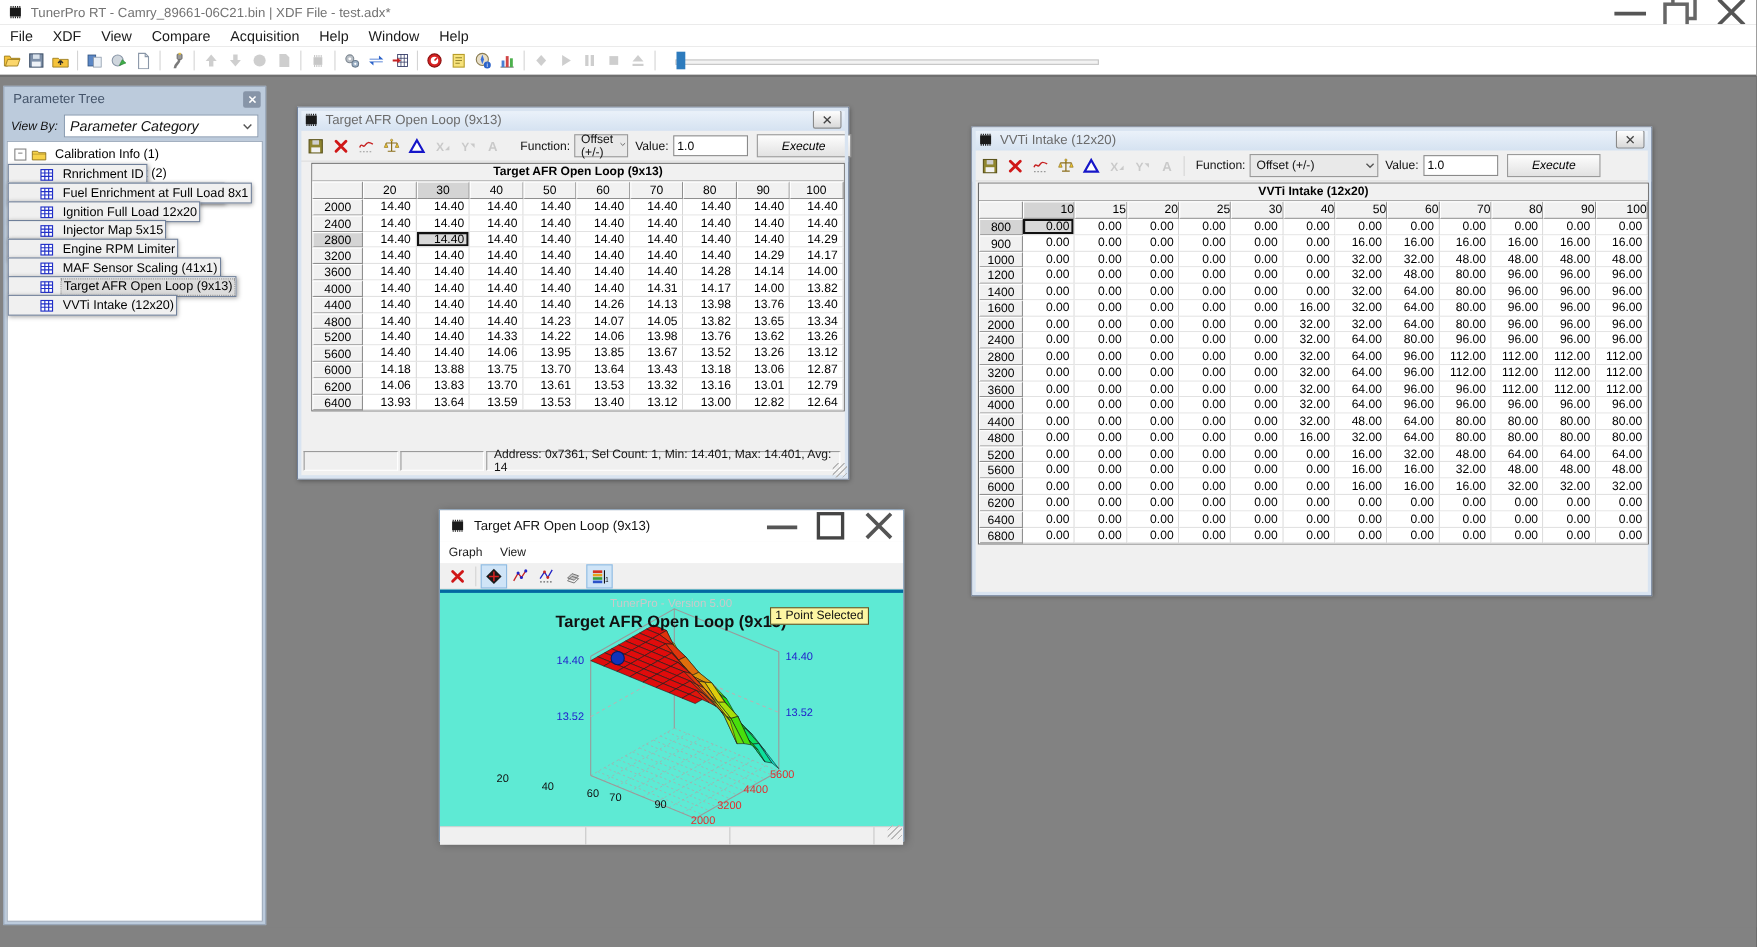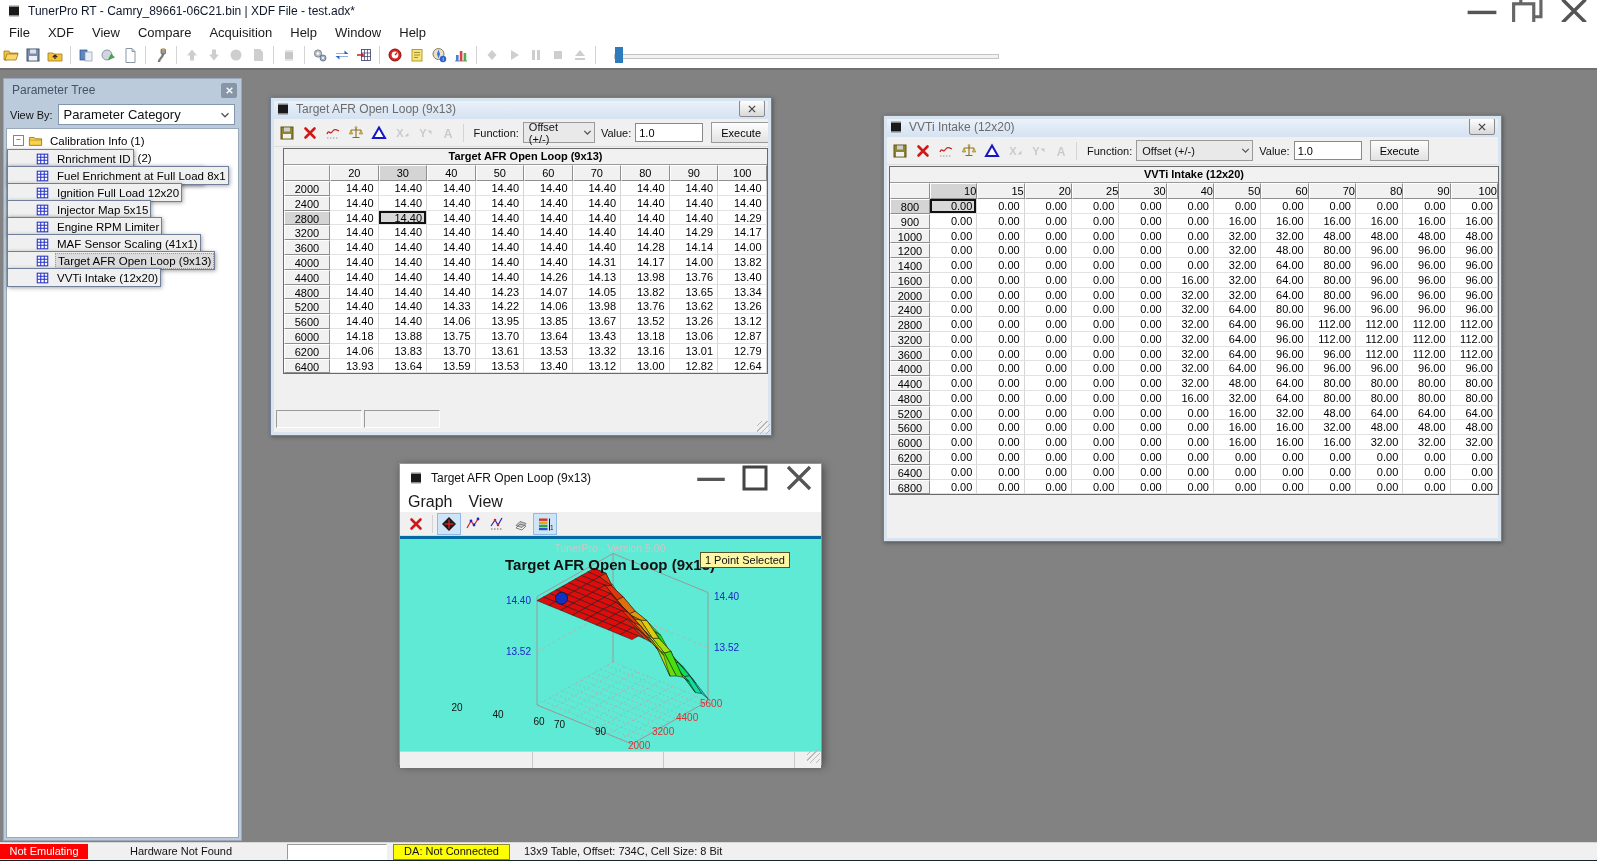--- a/index.html
+++ b/index.html
@@ -1,42 +1,42 @@
 <!DOCTYPE html>
 <html><head>
 <meta charset="utf-8">
 <style>
   html,body{margin:0;padding:0;background:#555;}
   .app{position:relative;width:1597px;height:861px;background:#828282;overflow:hidden;
        font-family:"Liberation Sans",sans-serif;-webkit-font-smoothing:antialiased;}
   
   .titlebar{position:absolute;left:0;top:0;right:0;height:22px;background:#fff;display:flex;align-items:center;}
   .titlebar .icon16{margin:0 6px 0 6px;}
-  .title-text{font-size:12px;color:#0f172a;}
+  .title-text{font-size:12px;color:#737373;}
   .win-btns{margin-left:auto;display:flex;}
   .win-btn{width:46px;height:22px;display:flex;align-items:center;justify-content:center;}
   .menubar{position:absolute;left:0;top:22px;right:0;height:20px;background:#fff;display:flex;align-items:center;}
   .menu-item{font-size:13px;color:#1a1a1a;padding:0 9px;}
   .toolbar{position:absolute;left:0;top:42px;right:0;height:26px;background:#fff;display:flex;align-items:center;border-bottom:1px solid #e0e0e0;}
   .tbi{width:22px;height:20px;display:inline-flex;align-items:center;justify-content:center;}
   .tbi svg{width:16px;height:16px;}
   .tbi.dis{opacity:.55;}
   .tsep{width:1px;height:18px;background:#d4d4d4;margin:0 4px;}
   .slider-wrap{margin-left:14px;width:385px;height:20px;position:relative;}
   .slider-track{position:absolute;left:0;right:0;top:9px;height:3px;background:#f2f2f2;border:1px solid #c4c4c4;}
   .slider-handle{position:absolute;left:1px;top:2px;width:8px;height:16px;background:#2d7bbd;}
   
   .mdi{position:absolute;left:0;top:68px;right:0;bottom:18px;background:#828282;border-top:2px solid #6f6f6f;}
   
   .sidebar{position:absolute;left:3px;top:8px;width:237px;bottom:2px;background:#bccbdc;border:1px solid #9aa8ba;display:flex;flex-direction:column;}
   .sb-header{height:22px;display:flex;align-items:center;padding:0 4px 0 8px;}
   .sb-title{font-size:12px;color:#44546a;flex:1;}
   .sb-close{width:16px;height:15px;background:#8795a8;border-radius:2px;display:flex;align-items:center;justify-content:center;}
   .sb-close svg{width:9px;height:9px;}
-  .sb-viewby{height:27px;display:flex;align-items:center;padding:0 6px;gap:5px;}
+  .sb-viewby{height:27px;display:flex;align-items:center;padding:0 6px;gap:5px;font-style:italic;}
   .sb-viewby-label{font-size:11px;color:#111;}
   .dropdown{flex:1;height:19px;background:#fff;border:1px solid #8296ad;display:flex;align-items:center;font-size:13px;color:#111;padding-left:5px;}
   .dropdown .chev{margin-left:auto;margin-right:2px;width:14px;height:14px;}
   .sb-tree{flex:1;background:#fff;margin:0 2px 2px 2px;border:1px solid #9aa8ba;overflow:hidden;padding-top:3px;}
   .tree-row{height:17px;display:flex;align-items:center;font-size:11.5px;color:#000;white-space:nowrap;}
   .tree-row .expander{width:9px;height:9px;border:1px solid #848484;background:#fff;font-size:8px;line-height:7px;text-align:center;color:#333;margin:0 4px 0 6px;flex:none;}
   .tree-row .ticon{width:16px;height:14px;margin-right:4px;flex:none;display:inline-flex;align-items:center;}
   .tree-row .ticon svg{width:15px;height:14px;}
   .tree-row.child{padding-left:27px;}
   .pi-glyph{font-weight:bold;font-size:14px;font-family:"DejaVu Serif",serif;line-height:12px;}
@@ -49,21 +49,21 @@
   .c-title .icon16{margin-right:5px;}
   .c-title-text{font-size:12px;color:#6b6b6b;flex:1;}
   .c-close{width:24px;height:15px;background:linear-gradient(#fefefe,#d9d9d9);border:1px solid #8a8a8a;border-radius:2px;display:flex;align-items:center;justify-content:center;margin-right:2px;}
   .c-close svg{width:10px;height:10px;}
   .c-toolbar{height:27px;display:flex;align-items:center;background:#f0f0f0;border-bottom:1px solid #ddd;padding-left:4px;}
   .c-toolbar .tbi{width:23px;height:21px;}
   .fn-label{font-size:11px;color:#111;margin:0 4px 0 6px;}
   .fn-select{width:110px;height:19px;background:#e9e9e9;border:1px solid #9a9a9a;display:flex;align-items:center;font-size:11px;padding-left:5px;color:#111;}
   .fn-select .chev{margin-left:auto;width:13px;height:13px;}
   .fn-input{width:60px;height:15px;border:1px solid #8a8a8a;font-size:11px;font-family:"Liberation Sans",sans-serif;padding:1px 3px;}
-  .fn-exec{height:19px;background:linear-gradient(#fdfdfd,#e2e2e2);border:1px solid #9a9a9a;font-size:11px;padding:0 9px;margin-left:8px;display:flex;align-items:center;}
+  .fn-exec{height:19px;background:linear-gradient(#fdfdfd,#e2e2e2);border:1px solid #9a9a9a;font-size:11px;padding:0 22px;margin-left:8px;display:flex;align-items:center;font-style:italic;}
   
   .vtable{position:absolute;border:1px solid #6a6a6a;background:#fff;}
   .t-title{height:15px;background:#f1f1f1;border-bottom:1px solid #9a9a9a;font-size:11px;font-weight:bold;text-align:center;line-height:15px;color:#000;}
   .t-row{display:flex;}
   .t-corner,.t-colh,.t-rowh{background:#f1f1f1;border:1px solid;border-color:#ffffff #8f8f8f #8f8f8f #ffffff;box-sizing:border-box;font-size:11px;text-align:center;color:#000;}
   .t-colh.selhdr,.t-rowh.selhdr{background:#d4d4d4;}
   .t-cell{background:#fff;border-right:1px solid #d6d6d6;border-bottom:1px solid #e2e2e2;box-sizing:border-box;font-size:11px;text-align:right;padding-right:4px;color:#000;}
   .t-cell.selcell{box-shadow:inset 0 0 0 2px #111;background:#d9d9d9;}
   .afr-t .t-corner,.afr-t .t-rowh{width:46px;flex:none;}
   .afr-t .t-colh,.afr-t .t-cell{width:48.5px;flex:none;}
@@ -78,21 +78,21 @@
   .c-status .sec.txt{flex:1;display:flex;align-items:center;padding-left:6px;}
   .grip{position:absolute;right:1px;bottom:1px;width:13px;height:13px;
         background:repeating-linear-gradient(135deg,transparent 0 3px,#b8b8b8 3px 4px);}
   
   .gwin{position:absolute;background:#f0f0f0;border:1px solid #7f9ab5;box-shadow:2px 2px 8px rgba(0,0,0,.4);}
   .g-title{height:28px;background:#fff;display:flex;align-items:center;padding-left:8px;}
   .g-title .icon16{margin-right:7px;}
   .g-title-text{font-size:12px;color:#111;flex:1;}
   .g-ctl{width:44px;height:28px;display:flex;align-items:center;justify-content:center;}
   .g-menu{height:20px;background:#fff;display:flex;align-items:center;}
-  .g-menu .menu-item{font-size:16px;padding:0 8px;}
+  .g-menu .menu-item{font-size:11px;padding:0 8px;}
   .g-toolbar{height:23px;background:#f0f0f0;display:flex;align-items:center;padding-left:4px;border-bottom:1px solid #dcdcdc;}
   .g-toolbar .tbi{width:22px;height:20px;border:1px solid transparent;}
   .g-toolbar .tbi.act{background:#cfe4f7;border:1px solid #90bbe2;}
   .g-plot{position:relative;background:#5eead4;border-top:3px solid #0369a1;}
   .g-badge{position:absolute;right:31px;top:13px;background:#fdf6a3;border:1px solid #55552a;font-size:11px;color:#111;padding:1px 4px;}
   .g-status{height:16px;background:#f0f0f0;border-top:1px solid #d0d0d0;display:flex;}
   .g-status .sec{border-right:1px solid #c8c8c8;}
   
   .statusbar{position:absolute;left:0;bottom:0;right:0;height:18px;background:#f0f0f0;border-top:1px solid #d7d7d7;font-size:11px;color:#111;}
   .sb-red{position:absolute;left:0;top:1px;width:88px;height:15px;background:#f00;color:#fff;text-align:center;line-height:15px;}
@@ -747,20 +747,21 @@
             <span class="t-cell">13.40</span>
             <span class="t-cell">13.12</span>
             <span class="t-cell">13.00</span>
             <span class="t-cell">12.82</span>
             <span class="t-cell">12.64</span>
           </div>
         </div>
       <div class="c-status">
         <span class="sec" style="width:86px;"></span>
         <span class="sec" style="width:76px;"></span>
+        <span class="sec txt">Address: 0x7361, Sel Count: 1, Min: 14.401, Max: 14.401, Avg: 14</span>
       </div>
       <div class="grip"></div>
     </div>
 
     <div class="child" style="left:883px;top:45px;width:617px;height:425px;">
       <div class="c-frame"></div>
       <div class="c-title">
         <span class="icon16">
             <svg viewBox="0 0 16 16">
               <rect x="3" y="4" width="10" height="8" fill="#1a1a1a"></rect>
@@ -1379,22 +1380,14 @@
         <span class="sec" style="width:132px;"></span>
         <span class="sec" style="width:130px;"></span>
         <span class="sec" style="width:130px;"></span>
         <span class="sec" style="flex:1;border-right:none;"></span>
       </div>
       <div class="grip"></div>
     </div>
 
   </div>
 
-  <div class="statusbar">
-    <span class="sb-red">Not Emulating</span>
-    <span class="sb-hw">Hardware Not Found</span>
-    <span class="sb-box"></span>
-    <span class="sb-da">DA: Not Connected</span>
-    <span class="sb-info">13x9 Table, Offset: 734C,  Cell Size: 8 Bit</span>
-    <span class="bottom-strip"></span>
-  </div>
 
 </div>
 
 </body></html>

